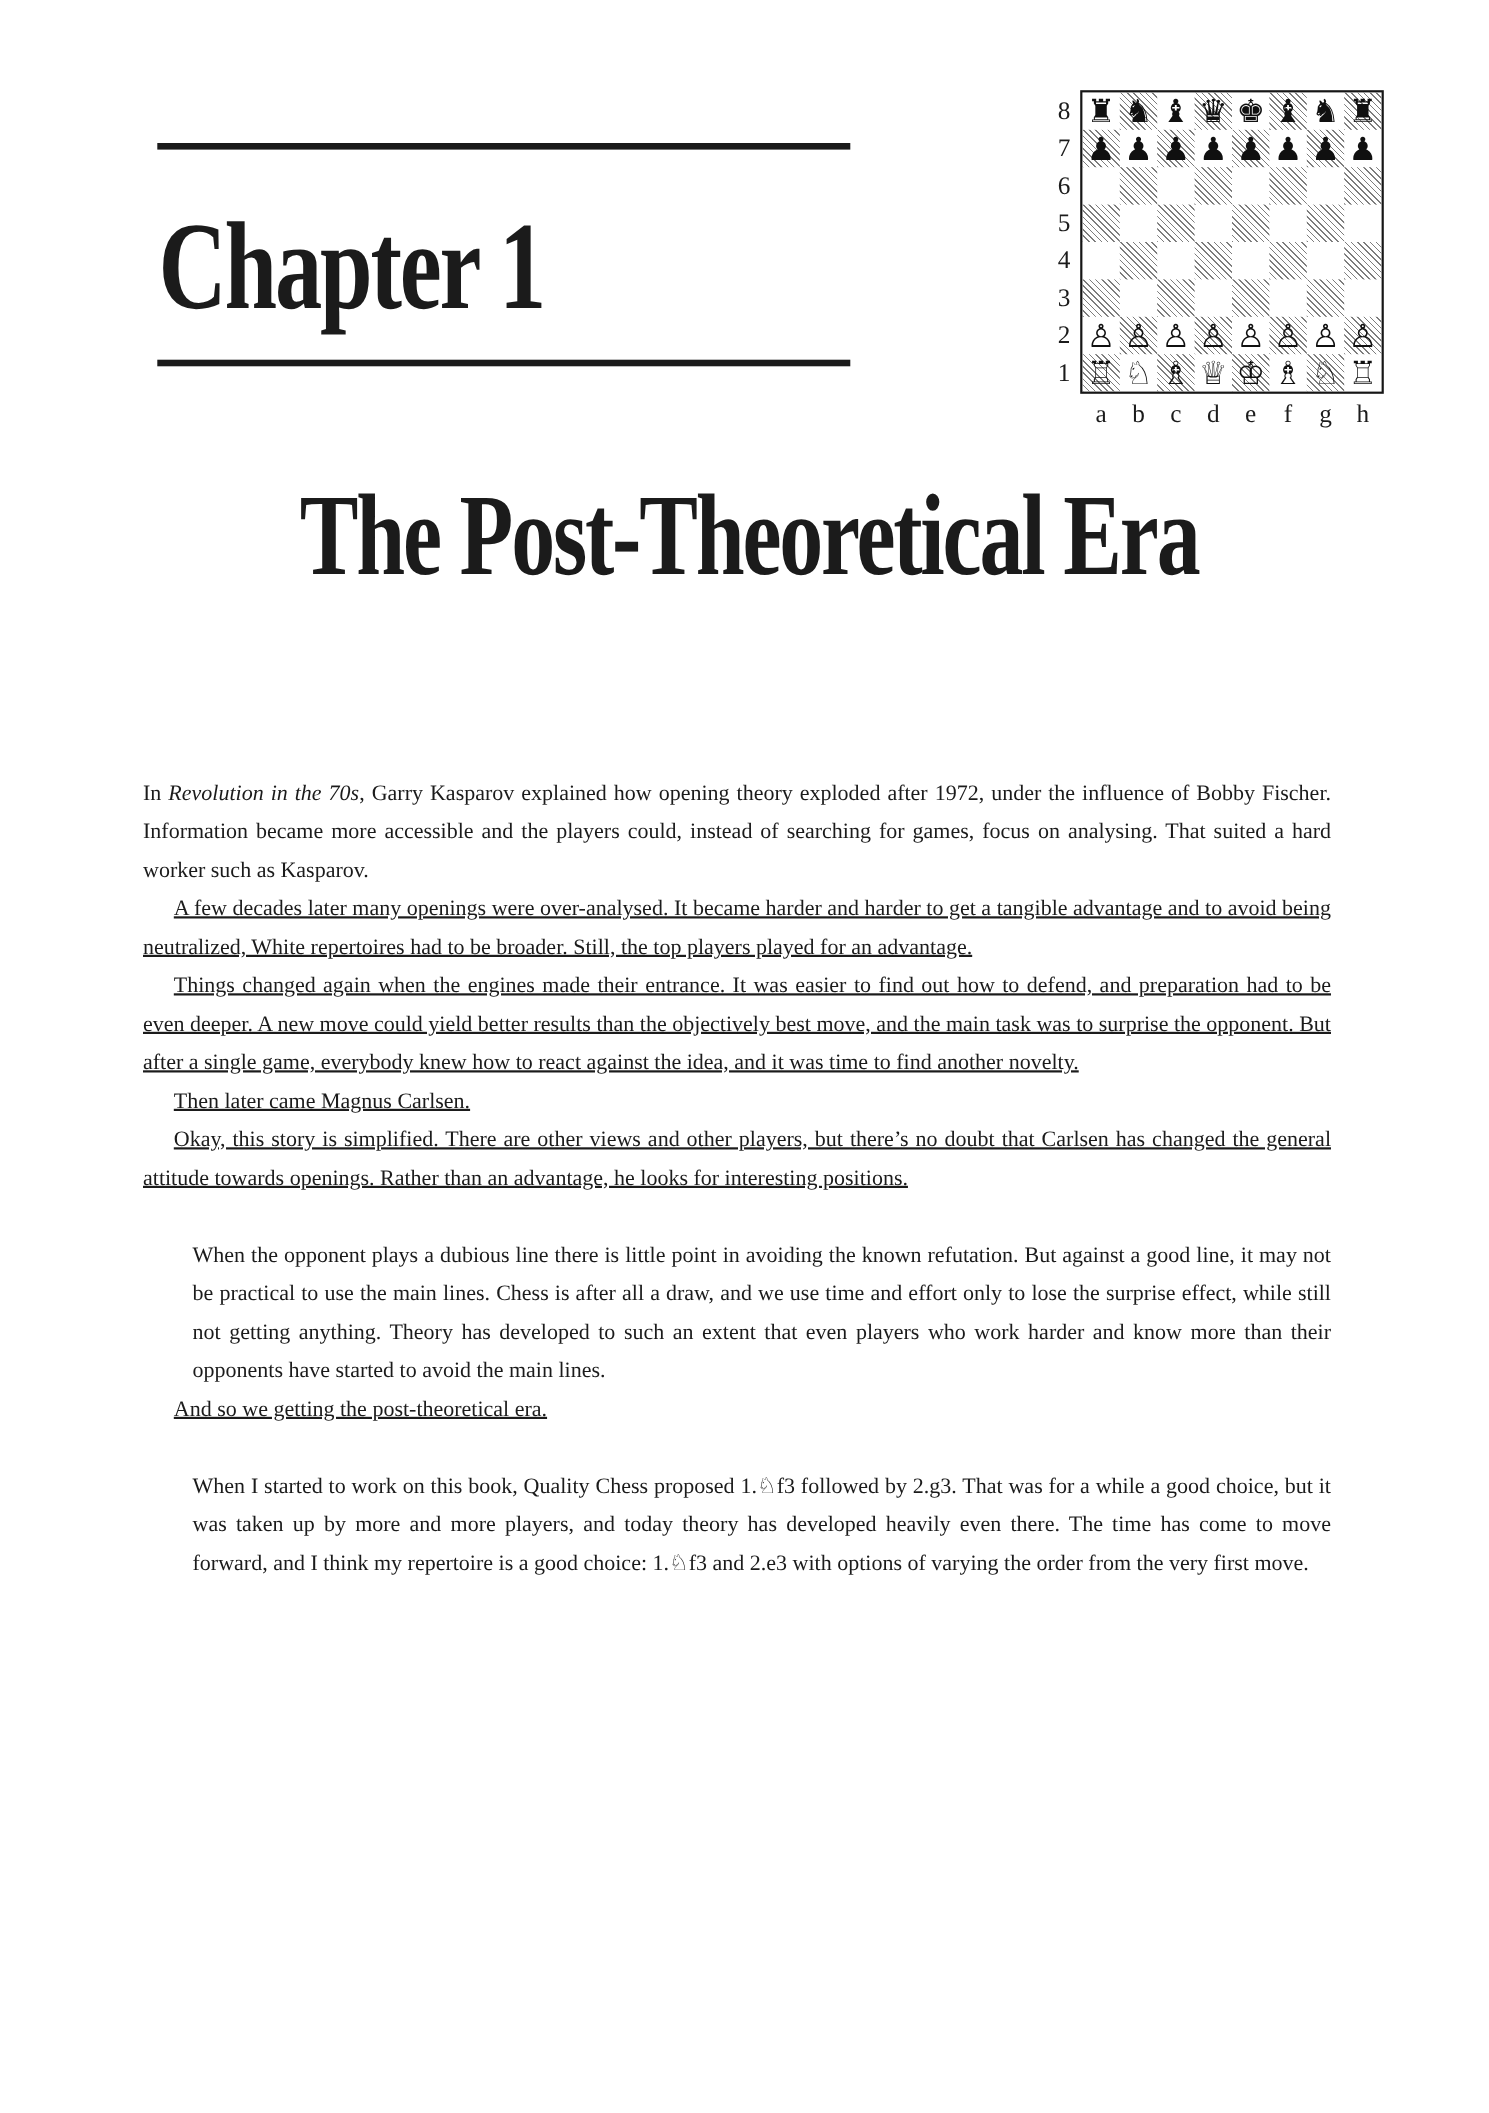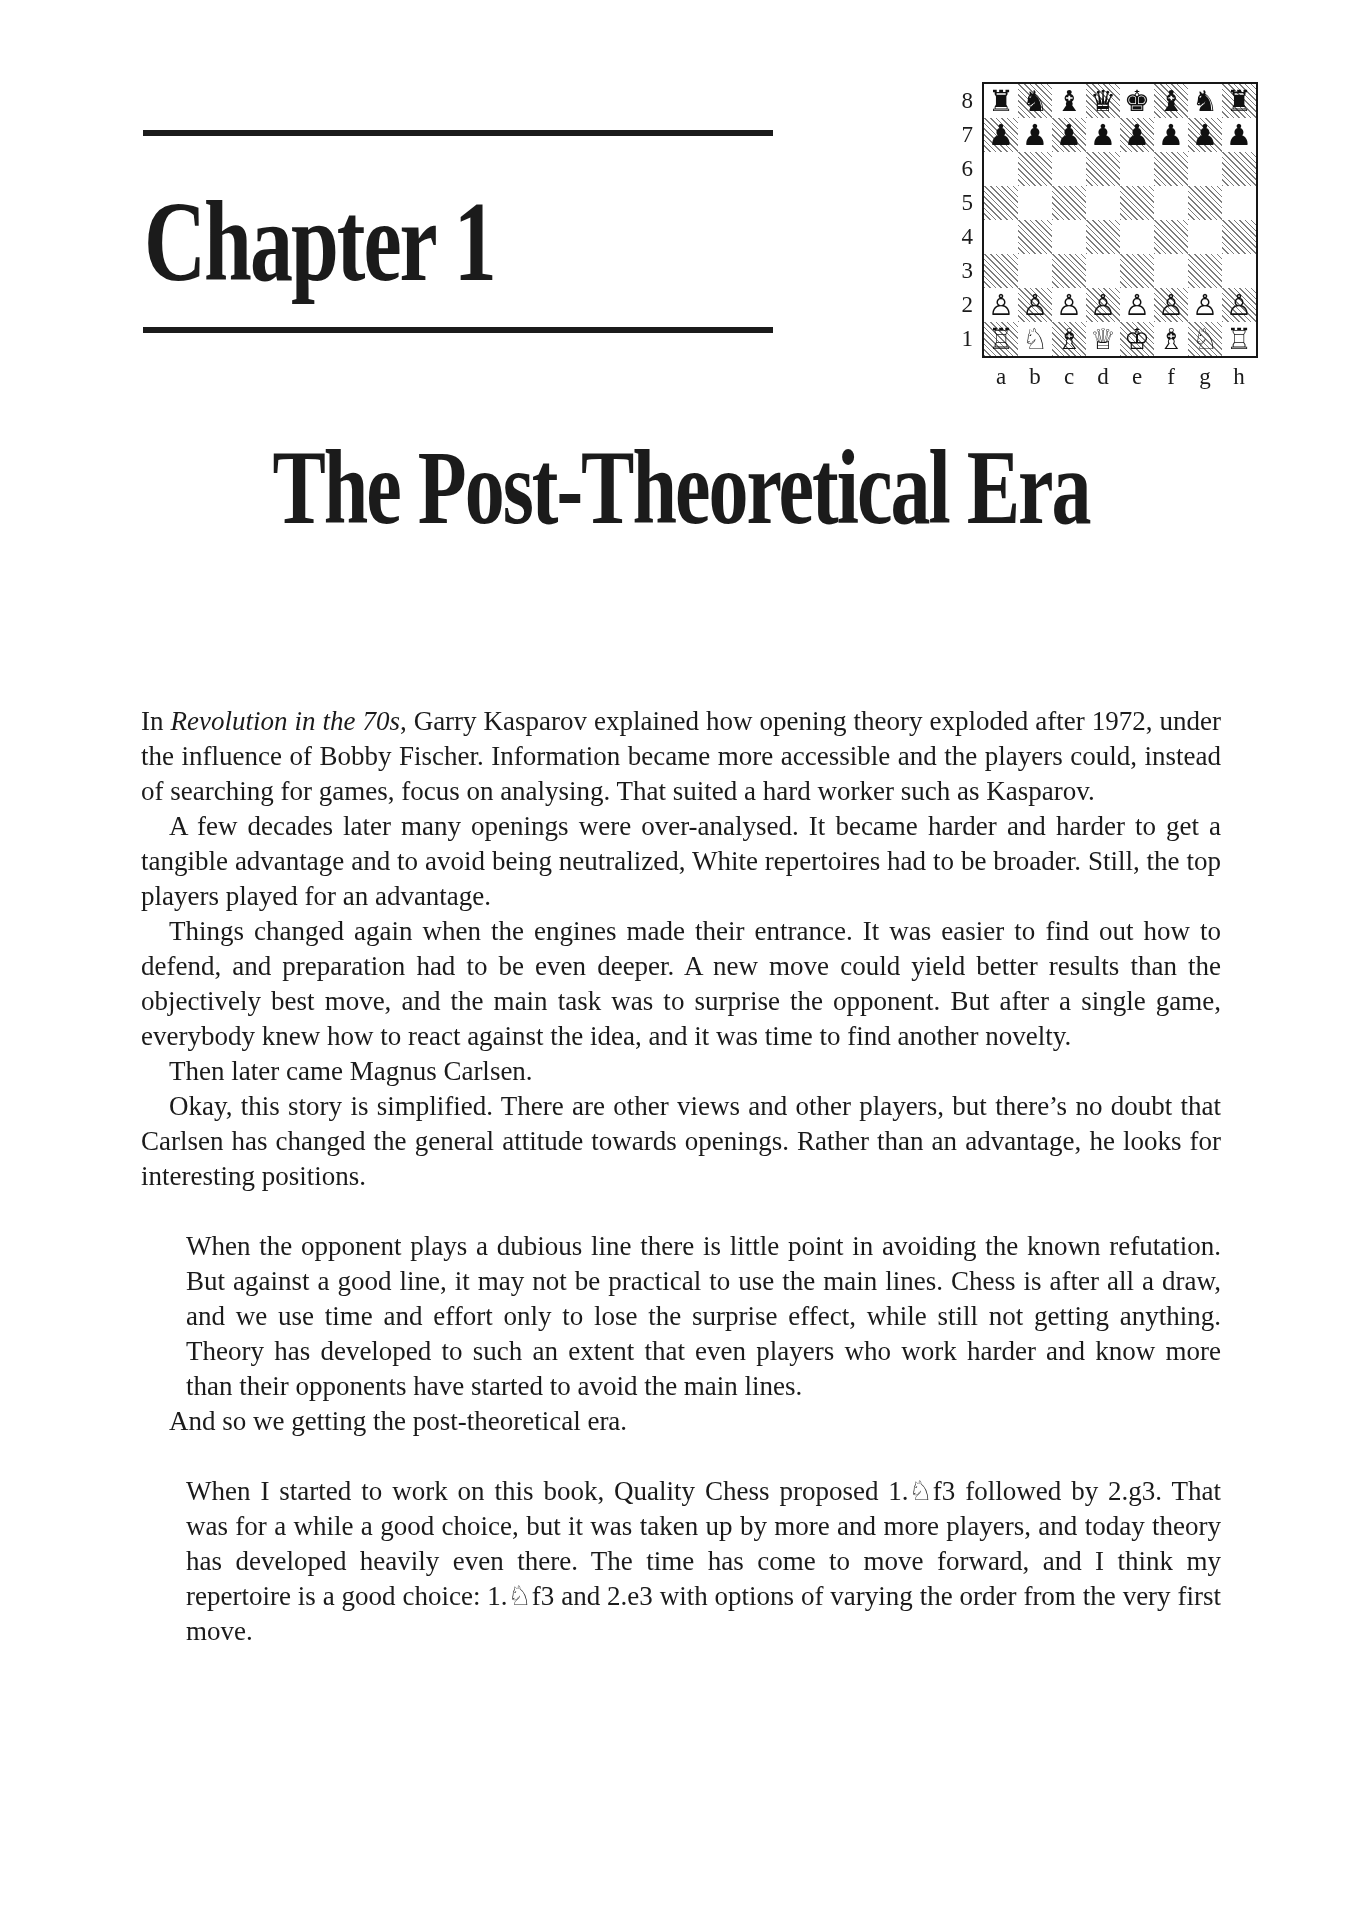--- a/index.html
+++ b/index.html
@@ -96,29 +96,29 @@
     top: 282px;
     display: grid;
     grid-template-columns: repeat(8, 34px);
     font-size: 23px;
   }
   .file-labels .lbl { text-align: center; }
 
   
   .body-text {
     position: absolute;
-    left: 141px;
+    left: 130px;
     top: 704px;
     width: 1080px;
-    font-size: 27px;
+    font-size: 20px;
     line-height: 35px;
     text-align: justify;
   }
   .body-text p { margin: 0; }
-  .body-text p.indent { text-indent: 28px; }
+  .body-text p.indent { text-indent: 28px; text-decoration: underline; }
   .body-text p.spaced { margin-top: 35px; margin-left: 45px; }
   .italic { font-style: italic; }
 </style>
 </head>
 <body>
 
 <div class="page">
 
   <div class="rule top"></div>
   <div class="chapter-label">Chapter 1</div>

